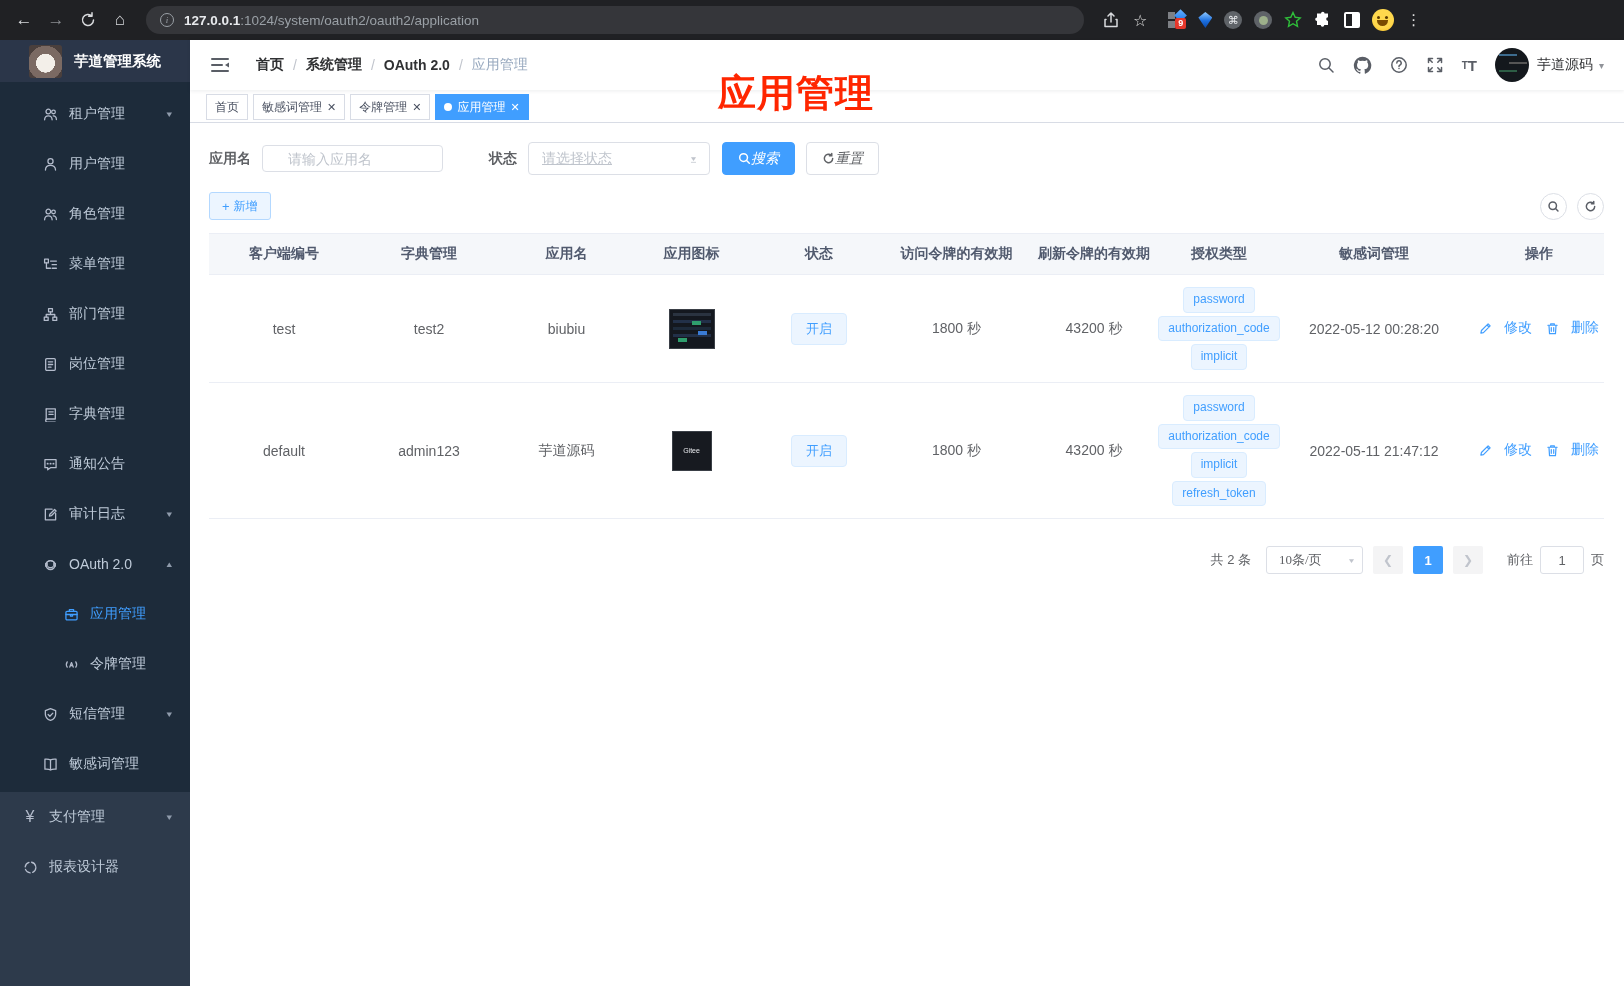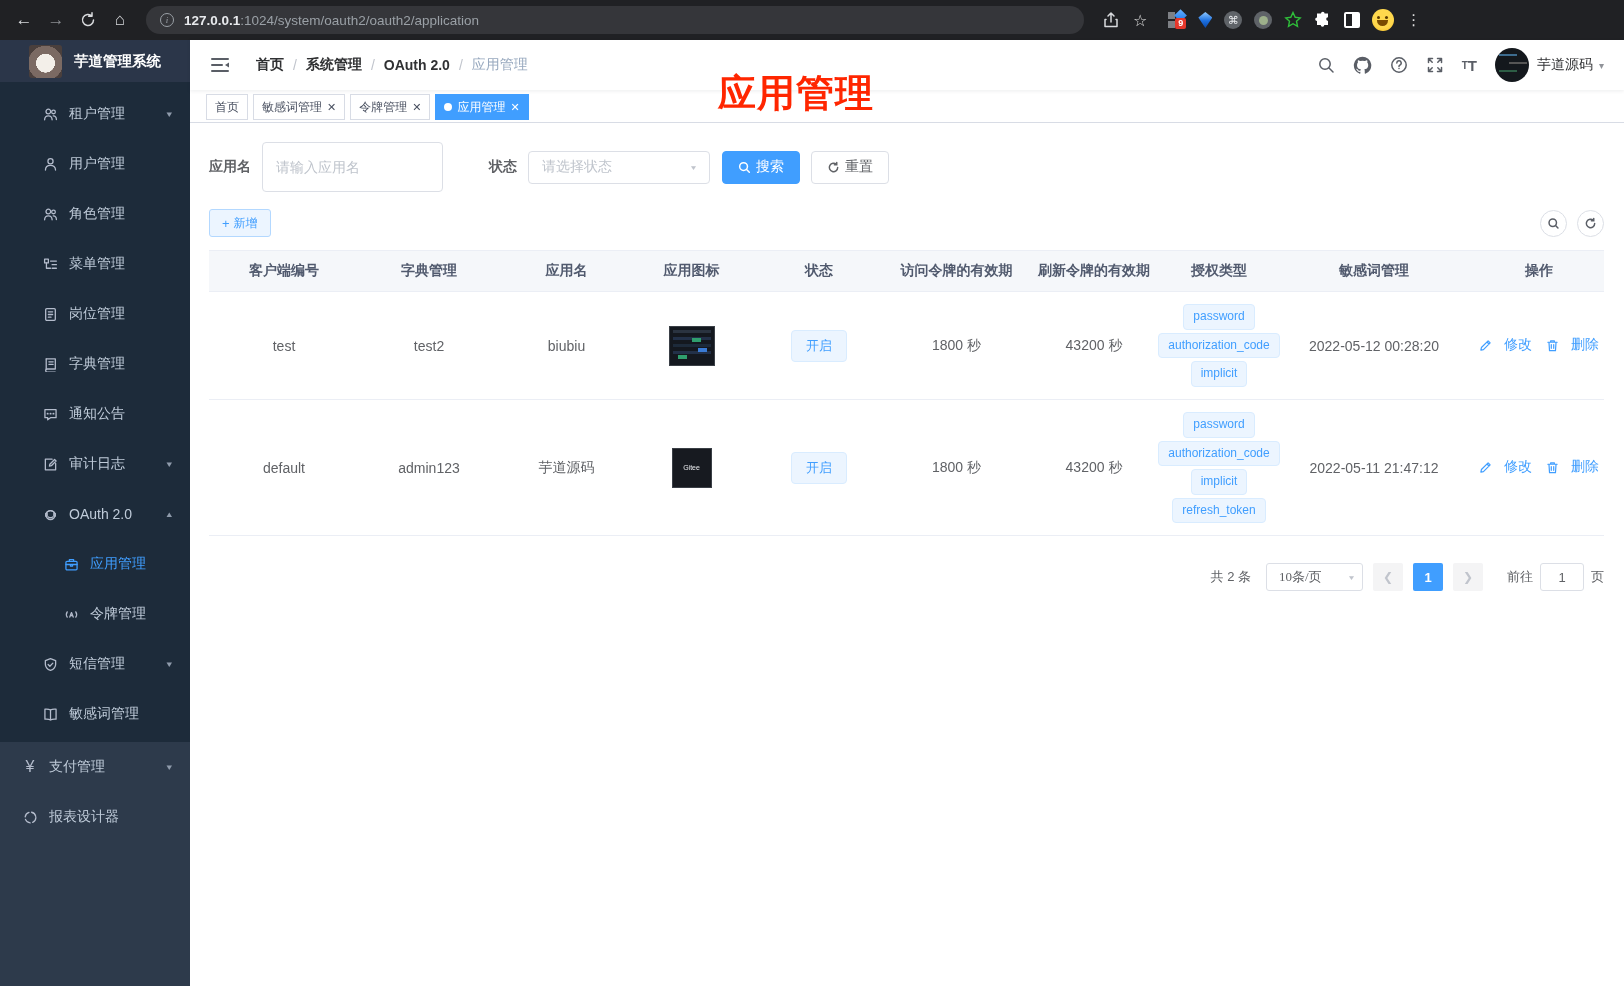--- a/index.html
+++ b/index.html
@@ -73,25 +73,25 @@
   .tag-tab .x { font-size:11px; color:#495060; }
   .tag-tab.active { background:#409eff; border-color:#409eff; color:#fff; }
   .tag-tab.active .x { color:#fff; }
   .tab-dot { width:8px; height:8px; border-radius:50%; background:#fff; }
 
   .annotation { position:absolute; left:718px; top:68px; color:#ff2600; font-size:38px; font-weight:700; z-index:5; letter-spacing:1px; }
 
   .app-container { padding:19px 20px 0 19px; }
   .filter-form { display:flex; align-items:center; margin-bottom:17px; }
   .f-label { font-weight:600; color:#606266; margin-right:11px; }
-  .f-input { width:181px; height:50px; border:1px solid #dcdfe6; border-radius:4px; padding:0 13px; font-size:14px; color:#606266; outline:none; }
+  .f-input { width:181px; height:27px; border:1px solid #dcdfe6; border-radius:4px; padding:0 25px; font-size:14px; color:#606266; outline:none; }
   .f-input::placeholder { color:#bfc4cc; }
-  .f-select { width:182px; height:33px; border:1px solid #dcdfe6; border-radius:4px; padding:0 13px; display:flex; align-items:center; justify-content:space-between; color:#bfc4cc; cursor:pointer; margin-right:12px; }
+  .f-select { width:182px; height:33px; border:1px solid #dcdfe6; border-radius:4px; padding:0 13px; display:flex; align-items:center; justify-content:space-between; color:#bfc4cc; cursor:pointer; margin-right:12px;text-decoration:underline; }
   .gap-status { margin-left:46px; }
-  .btn { height:33px; border-radius:4px; display:inline-flex; align-items:center; justify-content:space-between; gap:5px; font-size:14px; cursor:pointer; border:1px solid #dcdfe6; background:#fff; color:#606266; padding:0 15px; }
+  .btn { height:33px; border-radius:4px; display:inline-flex; align-items:center; justify-content:space-between; font-size:14px; cursor:pointer; border:1px solid #dcdfe6; background:#fff; color:#606266; padding:0 15px;font-style:italic; }
   .btn-primary { background:#409eff; border-color:#409eff; color:#fff; }
   .btn-reset { margin-left:11px; }
   svg.bic { width:13px; height:13px; stroke:currentColor; fill:none; stroke-width:1.6; stroke-linecap:round; }
 
   .toolbar { display:flex; align-items:center; margin-bottom:13px; }
   .btn-add { height:28px; padding:0 12px; font-size:12px; background:#ecf5ff; border:1px solid #b3d8ff; color:#409eff; border-radius:3px; display:inline-flex; align-items:center; gap:4px; cursor:pointer; }
   .toolbar-right { margin-left:auto; display:flex; gap:10px; }
   .circle-btn { width:27px; height:27px; border-radius:50%; border:1px solid #dcdfe6; background:#fff; display:flex; align-items:center; justify-content:center; color:#5a5e66; cursor:pointer; }
 
   table.grid { width:1395px; border-collapse:collapse; table-layout:fixed; }
@@ -207,20 +207,31 @@
         <span class="mi-label">角色管理</span>
       </div>
       <div class="menu-item lv2">
         <span class="mi-icon">
             <svg class="mic" viewBox="0 0 14 14">
               <rect x="1.5" y="2" width="3.5" height="3.5"></rect>
               <path d="M7 3.8h5.5M3.2 5.5v5h3.8M8.5 10.5h4M8.5 7.2h4"></path>
             </svg>
           </span>
         <span class="mi-label">菜单管理</span>
+      </div>
+      <div class="menu-item lv2">
+        <span class="mi-icon">
+            <svg class="mic" viewBox="0 0 14 14">
+              <rect x="5.2" y="1.5" width="3.6" height="3"></rect>
+              <rect x="1.2" y="9.5" width="3.6" height="3"></rect>
+              <rect x="9.2" y="9.5" width="3.6" height="3"></rect>
+              <path d="M7 4.5v2.5M3 9.5V7h8v2.5"></path>
+            </svg>
+          </span>
+        <span class="mi-label">部门管理</span>
       </div>
       <div class="menu-item lv2">
         <span class="mi-icon">
             <svg class="mic" viewBox="0 0 14 14">
               <rect x="2.5" y="1.5" width="9" height="11" rx="1"></rect>
               <path d="M5 4.5h4M5 7h4M5 9.5h2.5"></path>
             </svg>
           </span>
         <span class="mi-label">岗位管理</span>
       </div>

